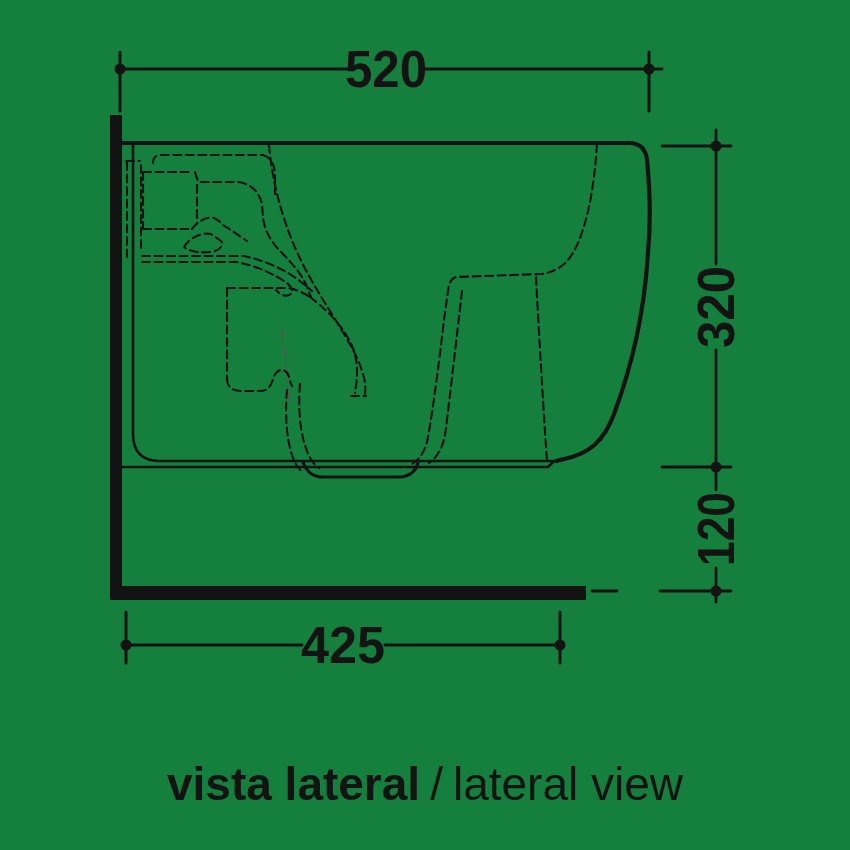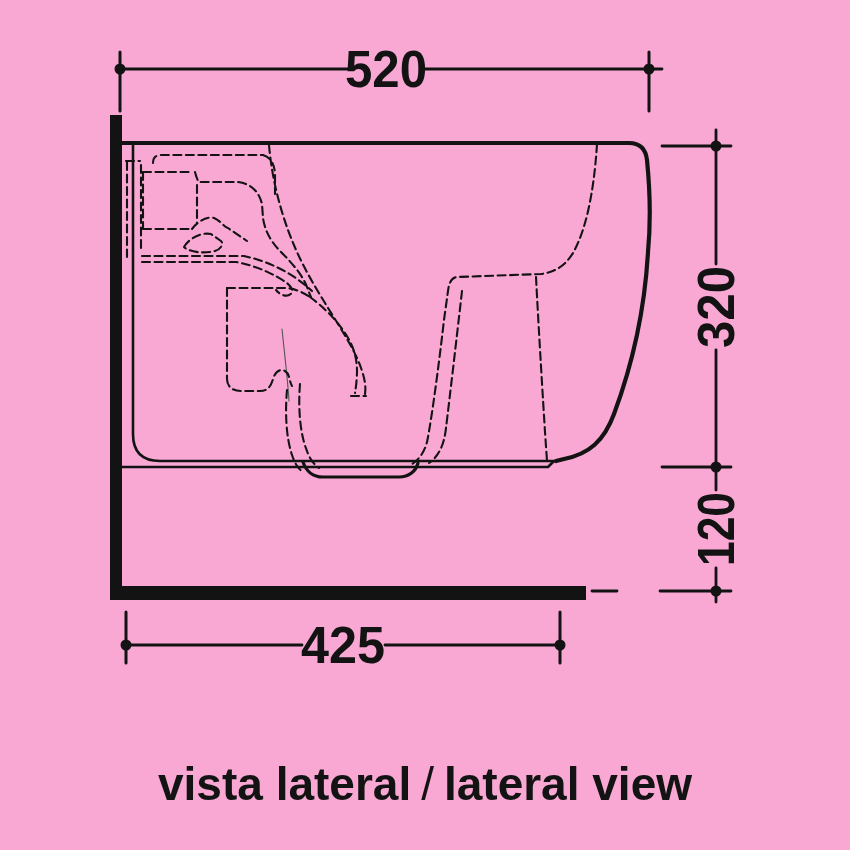--- a/index.html
+++ b/index.html
@@ -1,38 +1,38 @@
 <!DOCTYPE html>
 <html><head>
 <meta charset="utf-8">
 <style>
   html,body{margin:0;padding:0;background:#ffffff;}
   .stage{
     position:relative;
     width:850px;height:850px;
-    background:#f9a8d4;
+    background:#15803d;
     font-family:"Liberation Sans", sans-serif;
     overflow:hidden;
   }
   svg text{
     font-family:"Liberation Sans", sans-serif;
     font-weight:bold;
     fill:#131313;
   }
   .dim-label{font-size:52px;letter-spacing:0px;}
   .caption{
     position:absolute;left:0;right:0;top:757px;
     text-align:center;
     font-size:46px;
     color:#131313;
     white-space:nowrap;
   }
   .caption .it{font-weight:bold;}
   .caption .sep{font-weight:400;margin:0 10px;}
-  .caption .en{font-weight:700;}
+  .caption .en{font-weight:400;}
 </style>
 </head>
 <body>
 
 <div class="stage">
 
   <svg width="850" height="850" viewBox="0 0 850 850">
 
     <g>
       <rect x="110" y="115" width="12" height="485" fill="#131313"></rect>

